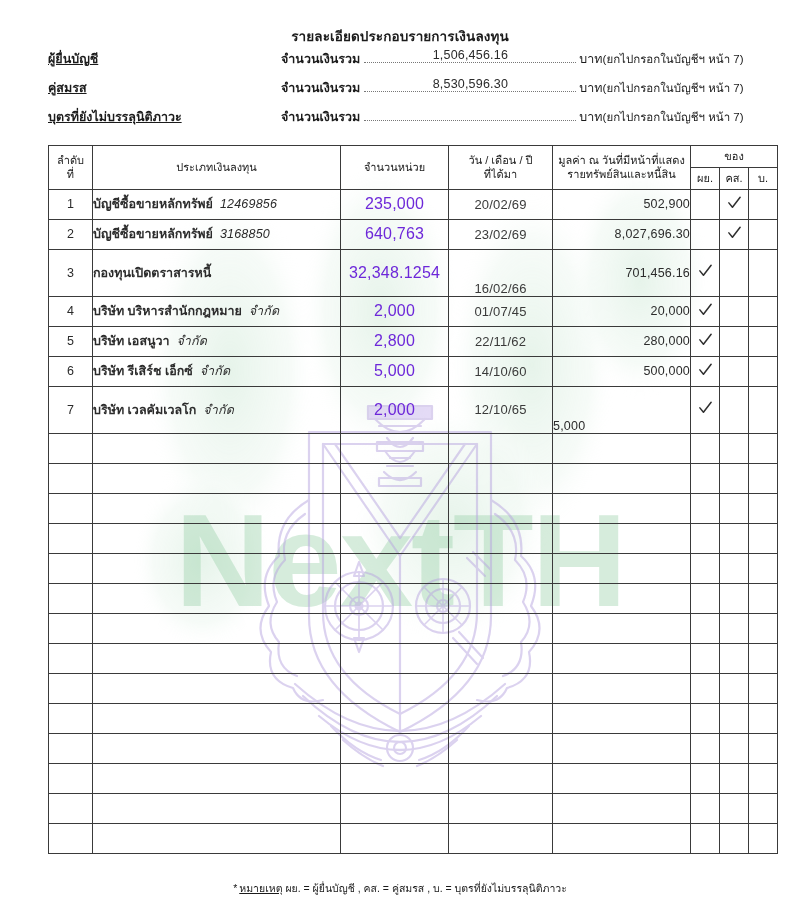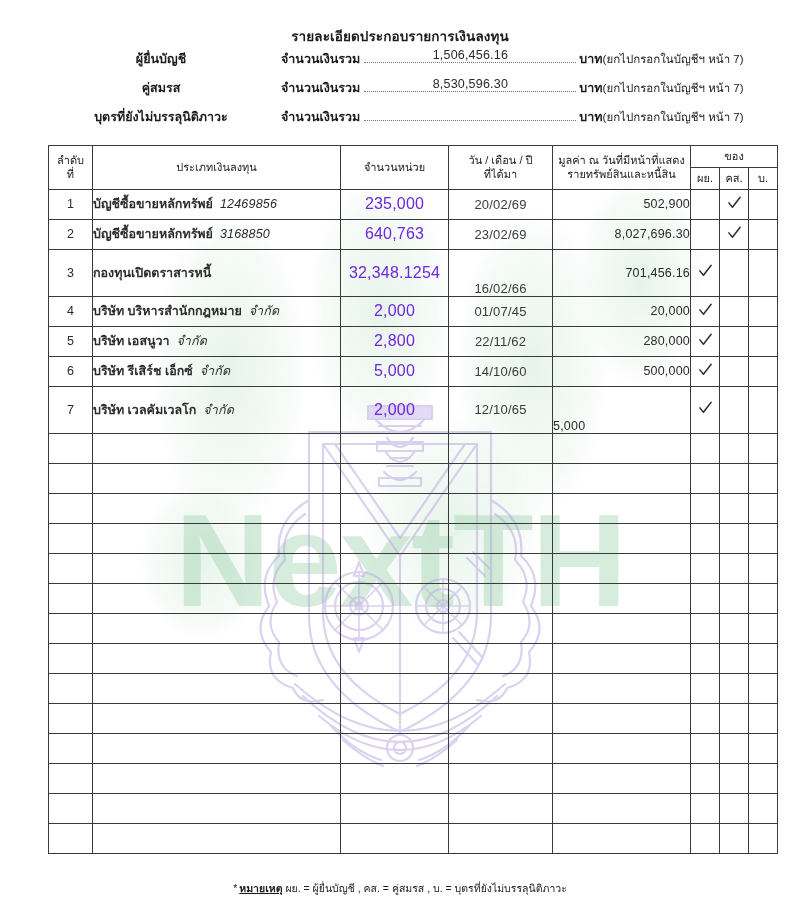--- a/index.html
+++ b/index.html
@@ -87,24 +87,25 @@
   }
   .summary-row {
     display: flex;
     align-items: baseline;
     height: 29px;
     font-size: 12.5px;
     white-space: nowrap;
   }
   .summary-who {
     font-weight: 700;
-    text-align: center;
+    text-align: left;
     width: 226px;
     padding-right: 7px;
     flex: none;
+    text-decoration: underline;
   }
   .summary-label {
     font-weight: 700;
     flex: none;
     padding-right: 4px;
   }
   .summary-dots {
     flex: none;
     width: 212px;
     position: relative;
@@ -115,21 +116,21 @@
   .summary-amount {
     position: absolute;
     left: 0; right: 0;
     bottom: 0px;
     text-align: center;
     font-size: 12.5px;
     letter-spacing: .2px;
     color: #2a2a2a;
   }
   .summary-baht {
-    font-weight: 700;
+    font-weight: 400;
     flex: none;
     padding-left: 3px;
   }
   .summary-note {
     flex: none;
     font-size: 11.5px;
   }
 
   
   #ledger {
@@ -232,21 +233,21 @@
     position: absolute;
     top: 880px;
     left: 0;
     width: 800px;
     text-align: center;
     font-size: 10.5px;
     white-space: nowrap;
   }
   #footnote .fn-star { padding-right: 2px; }
   #footnote .fn-key {
-    font-weight: 700;
+    font-weight: 400;
     text-decoration: underline;
   }
 </style>
 </head>
 <body>
 
 <div id="watermark-layer">
 
   <svg id="wm-green-blobs" viewBox="0 0 640 540">
     <defs>

